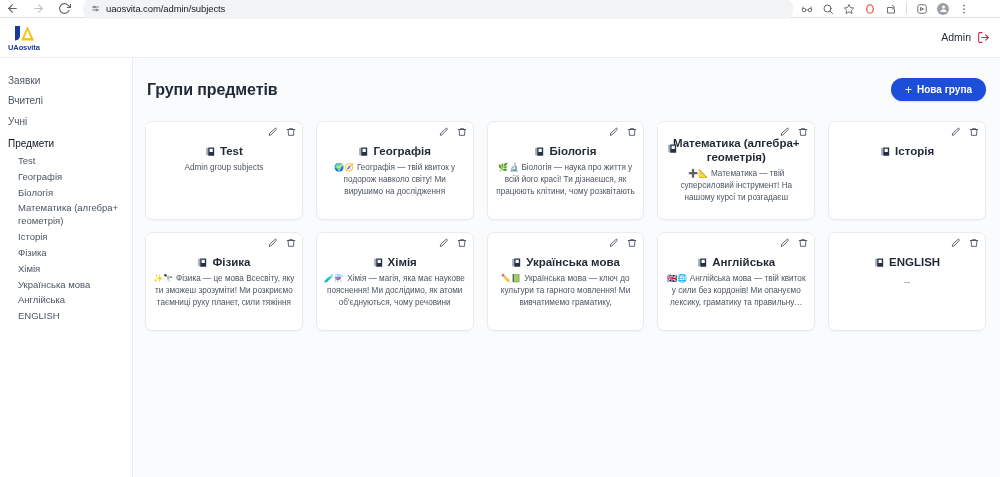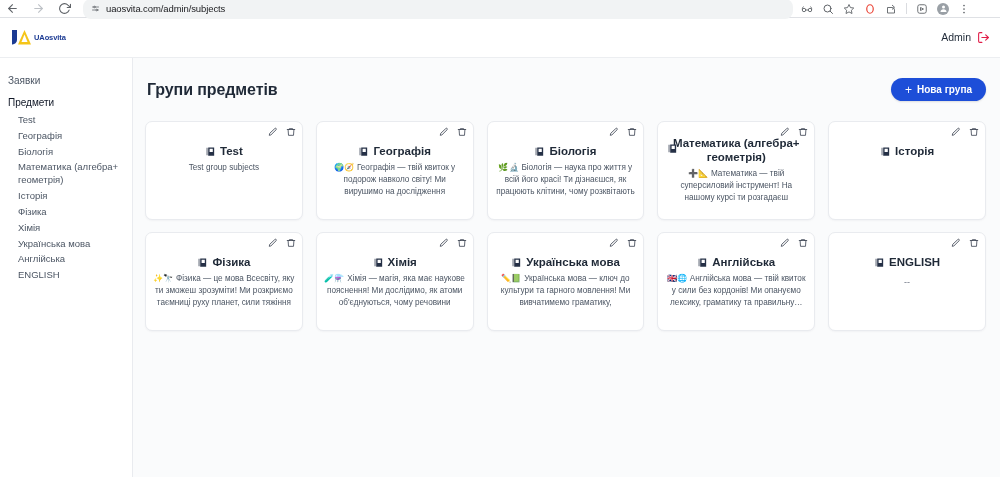--- a/index.html
+++ b/index.html
@@ -63,21 +63,21 @@
   
   .app-header {
     height: 40px;
     background: #ffffff;
     display: flex;
     align-items: center;
     justify-content: space-between;
     padding: 0 10px 0 8px;
     border-bottom: 1px solid #eceef1;
   }
-  .logo-block { display: flex; flex-direction: row; align-items: center; gap: 0px; }
+  .logo-block { display: flex; flex-direction: column; align-items: center; gap: 0px; }
   .logo-mark { width: 26px; height: 20px; }
   .logo-text {
     font-size: 7.5px;
     font-weight: 700;
     color: #1b3a93;
     letter-spacing: -0.1px;
     margin-top: -1px;
   }
   .header-right { display: flex; align-items: flex-start; gap: 6px; }
   .admin-label { font-size: 10.5px; color: #1f2937; }
@@ -305,20 +305,22 @@
           <line x1="21" y1="12" x2="9" y2="12"></line>
         </svg>
     </span>
   </div>
 </div>
 
 <div class="shell">
 
   <nav class="sidebar">
     <div class="side-link">Заявки</div>
+    <div class="side-link">Вчителі</div>
+    <div class="side-link">Учні</div>
     <div class="side-link bold">Предмети</div>
     <div class="side-sub">Test</div>
     <div class="side-sub">Географія</div>
     <div class="side-sub">Біологія</div>
     <div class="side-sub">Математика (алгебра+ геометрія)</div>
     <div class="side-sub">Історія</div>
     <div class="side-sub">Фізика</div>
     <div class="side-sub">Хімія</div>
     <div class="side-sub">Українська мова</div>
     <div class="side-sub">Англійська</div>
@@ -355,21 +357,21 @@
           <div class="card-title">
             <span class="bk">
                 <svg width="11" height="11" viewBox="0 0 24 24" fill="currentColor">
                   <path d="M3 4h3v16H3z" opacity=".55"></path>
                   <path d="M7 3h13v18H7z"></path>
                   <path d="M10 6h7v7h-7z" fill="#fff"></path>
                 </svg>
               </span>
             <span>Test</span>
           </div>
-          <div class="card-desc">Test group subjects</div>
+          <div class="card-desc">Admin group subjects</div>
         </div>
       </div>
 
       <div class="card">
         <div class="card-actions">
           <span class="act-ic">
               <svg width="10" height="10" viewBox="0 0 24 24" fill="none" stroke="currentColor" stroke-width="2" stroke-linecap="round" stroke-linejoin="round">
                 <path d="M16.5 3.5a2.1 2.1 0 0 1 3 3L7 19l-4 1 1-4z"></path>
               </svg>
             </span>

